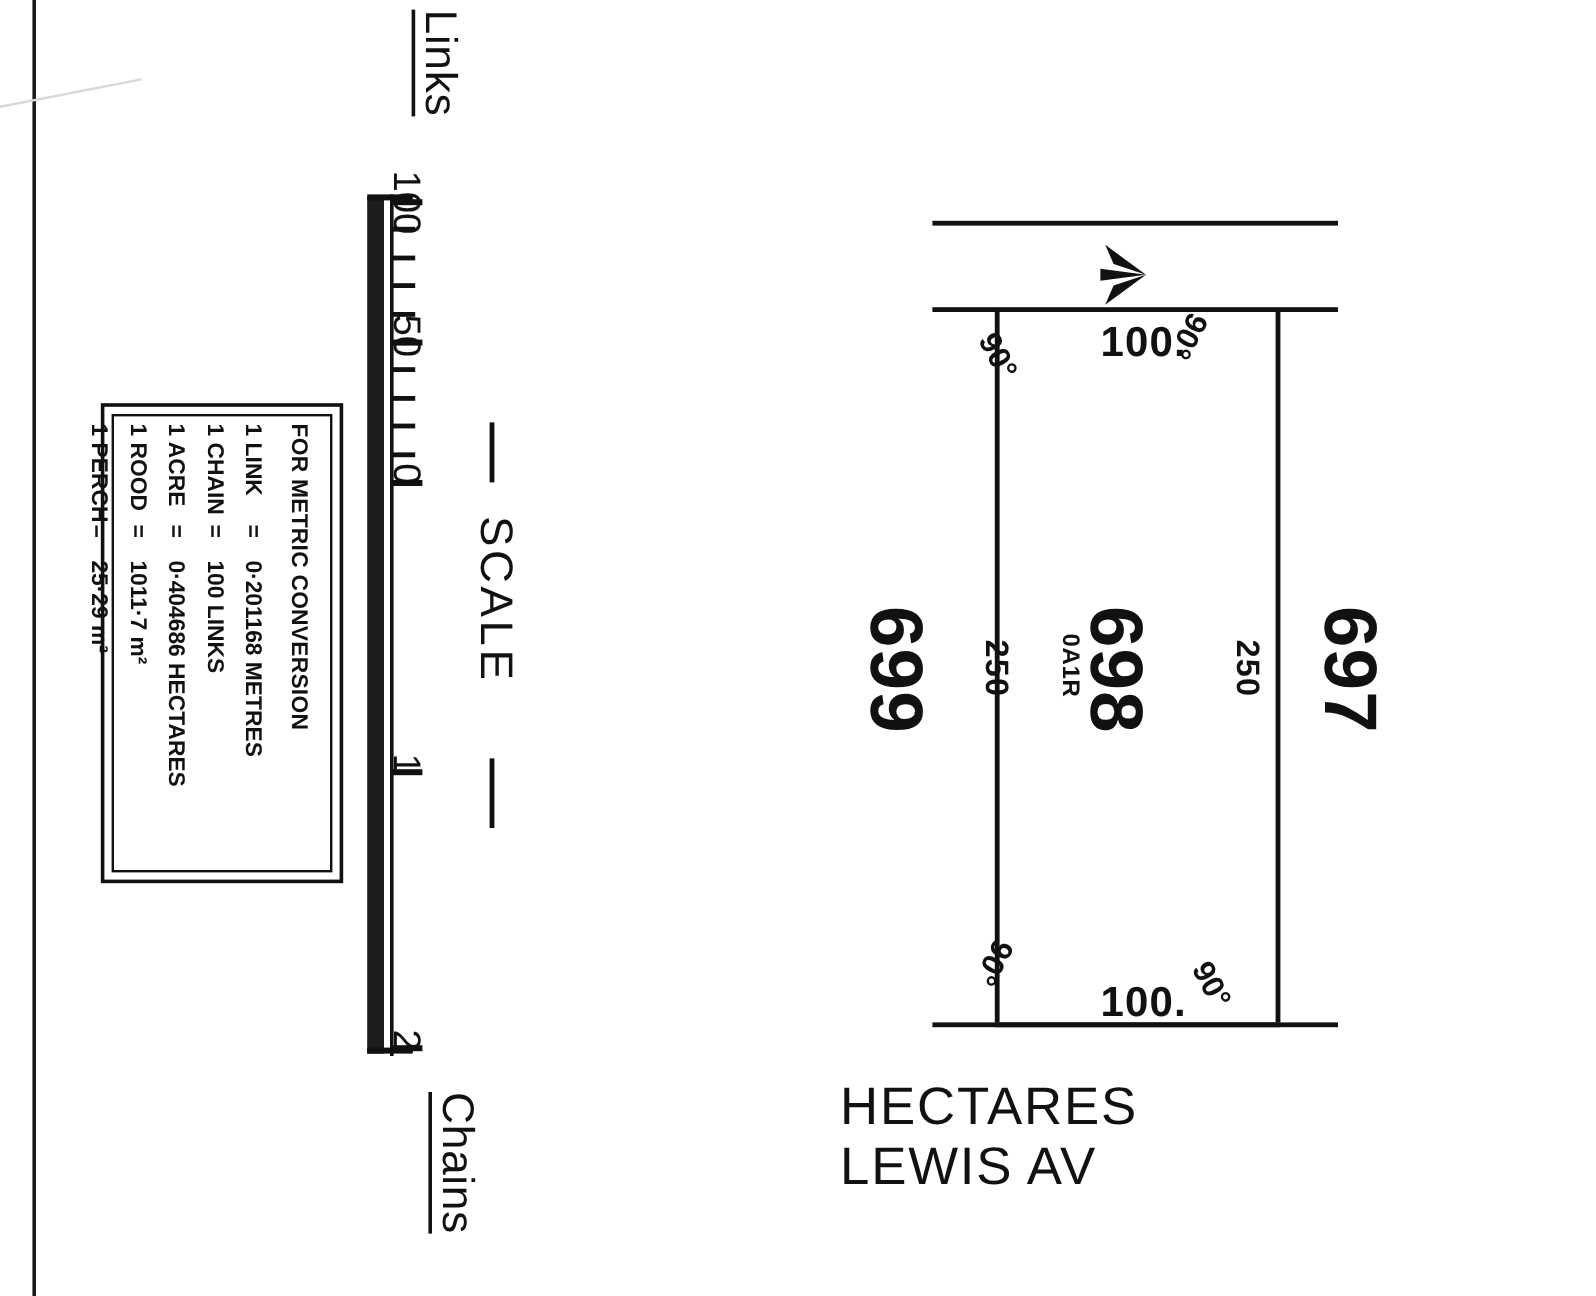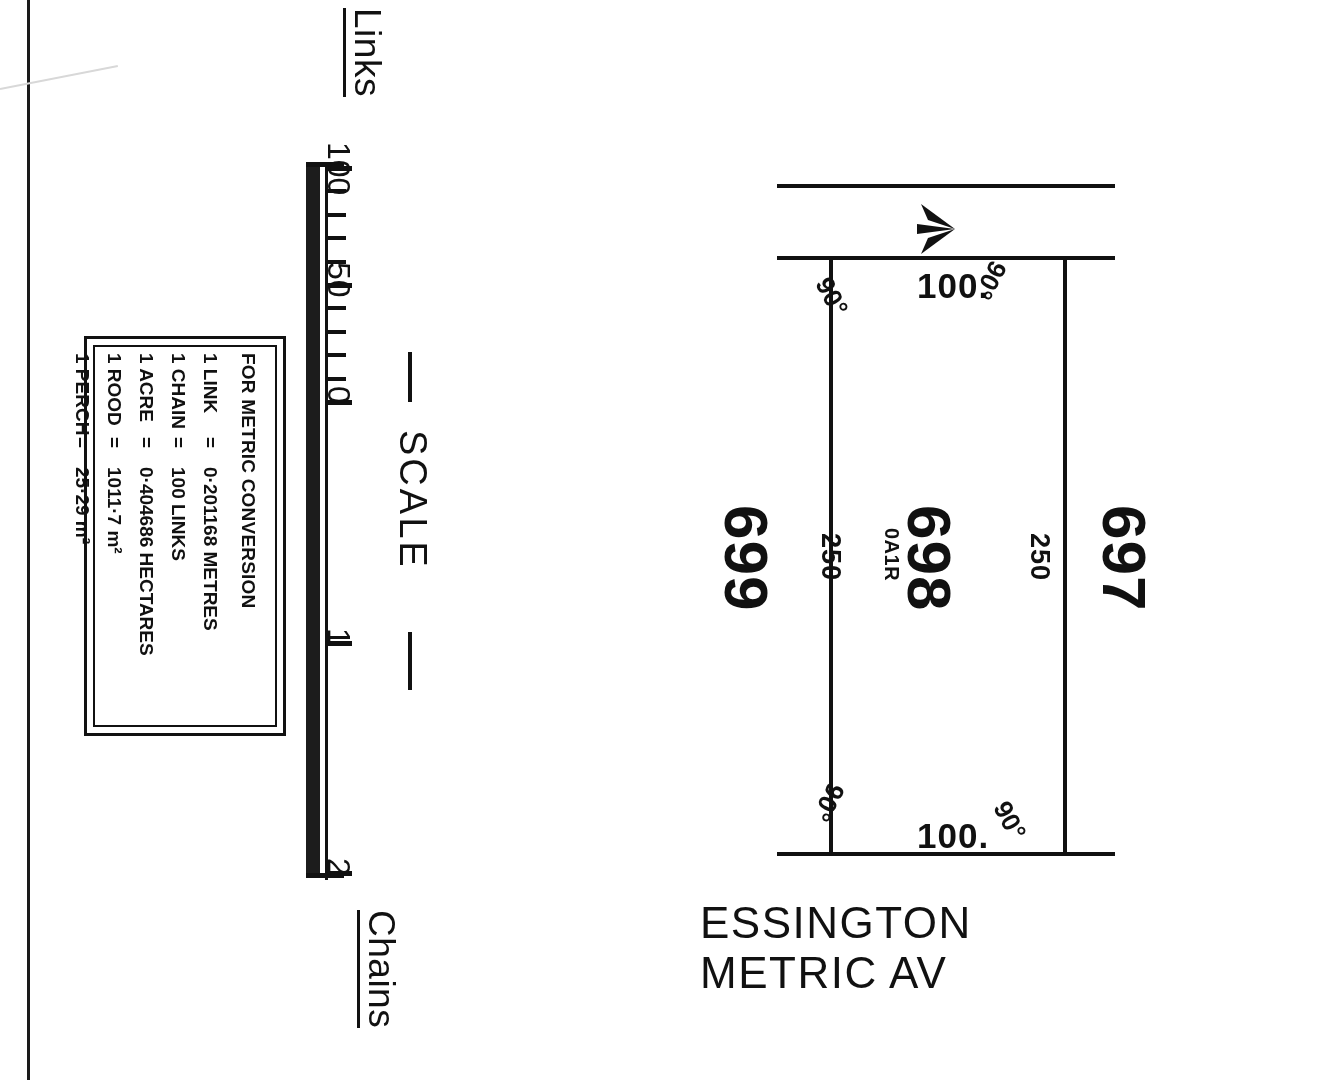--- a/index.html
+++ b/index.html
@@ -301,16 +301,16 @@
 
     <div class="dim-side" style="left:846px; top:533px">250</div>
     <div class="dim-side" style="left:1055px; top:533px">250</div>
 
     <div class="lotnum" style="left:965px; top:505px">698</div>
     <div class="area-lbl" style="left:903px; top:528px">0A1R</div>
 
     <div class="lotnum" style="left:782px; top:505px">699</div>
     <div class="lotnum" style="left:1160px; top:505px">697</div>
 
-    <div id="street-name">ESSINGTON METRIC AV</div>
+    <div id="street-name">HECTARES LEWIS AV</div>
   </div>
 
 </div>
 
 </body></html>

